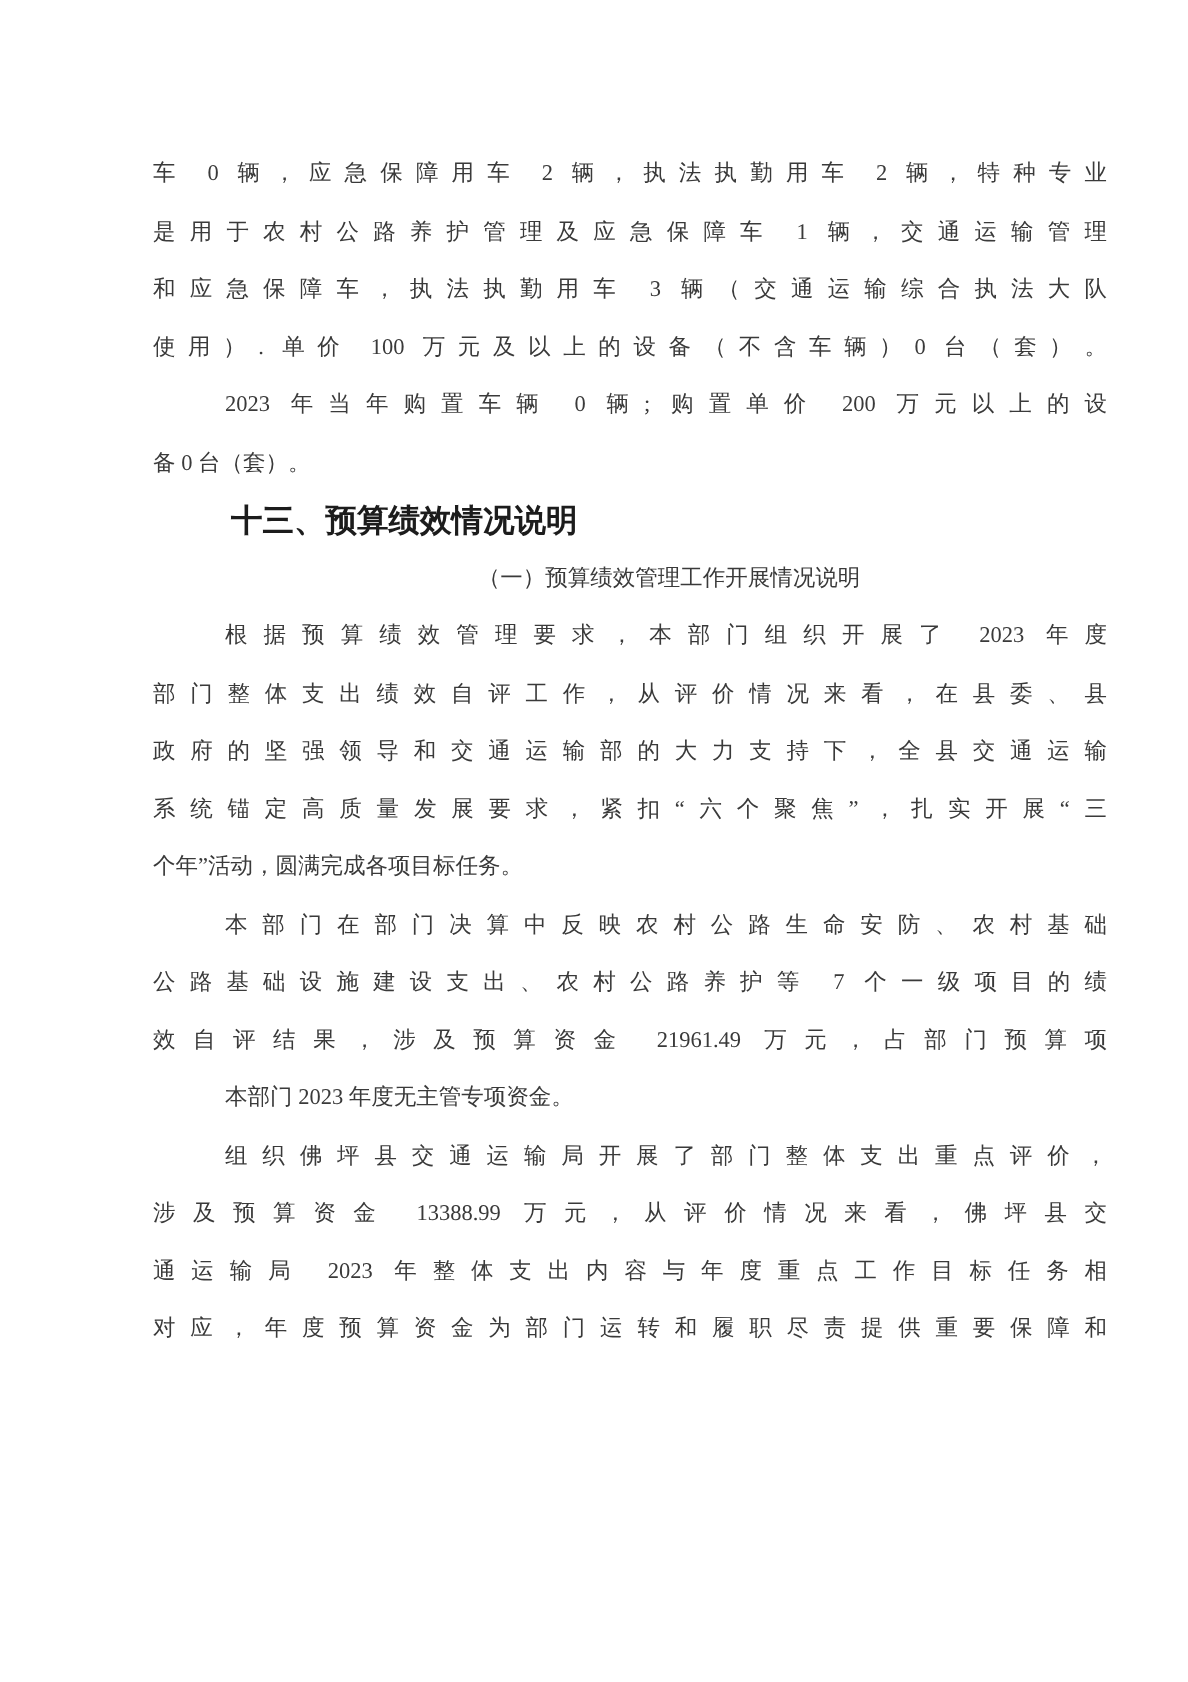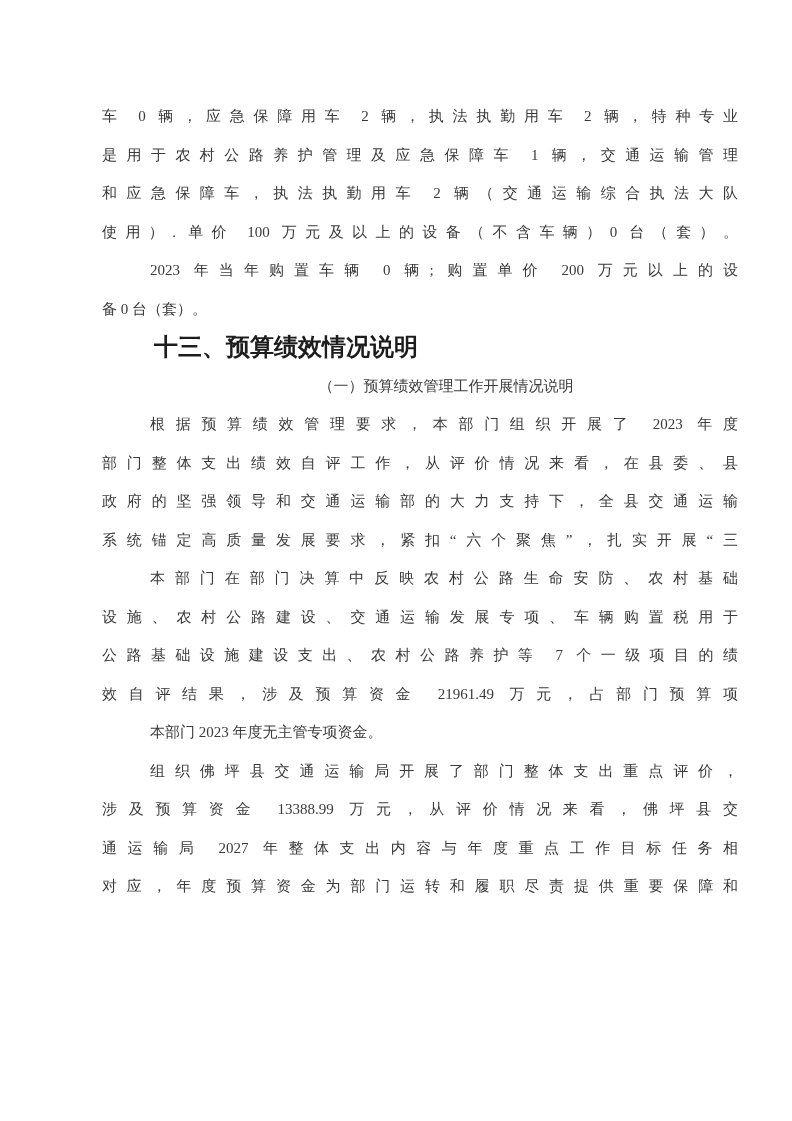--- a/index.html
+++ b/index.html
@@ -27,46 +27,46 @@
     -moz-text-align-last: justify;
     text-justify: inter-character;
   }
   .line.left { text-align: left; }
   .ind0 { padding-left: 0; }
   .ind1 { padding-left: 48px; }
   .ind2 { padding-left: 52px; }
   .line.heading {
     font-family: Liberation Serif, serif;
     font-weight: 700;
-    font-size: 24px;
+    font-size: 21px;
     color: var(--heading-color, #1c1c1c);
   }
   .line.subheading {
     color: var(--body-color, #3a3a3a);
     text-align: center;
   }
 </style>
 </head>
 <body>
 
 <div class="text-block">
     <div class="line body ind0 just">车 0 辆，应急保障用车 2 辆，执法执勤用车 2 辆，特种专业</div>
     <div class="line body ind0 just">是用于农村公路养护管理及应急保障车 1 辆，交通运输管理</div>
-    <div class="line body ind0 just">和应急保障车，执法执勤用车 2 辆（交通运输综合执法大队</div>
+    <div class="line body ind0 just">和应急保障车，执法执勤用车 3 辆（交通运输综合执法大队</div>
     <div class="line body ind0 just">使用）. 单价 100 万元及以上的设备（不含车辆）0 台（套）。</div>
     <div class="line body ind1 just">2023 年当年购置车辆 0 辆; 购置单价 200 万元以上的设</div>
     <div class="line body ind0 left">备 0 台（套）。</div>
     <div class="line heading ind2 left">十三、预算绩效情况说明</div>
     <div class="line subheading ind2 left">（一）预算绩效管理工作开展情况说明</div>
     <div class="line body ind1 just">根据预算绩效管理要求，本部门组织开展了 2023 年度</div>
     <div class="line body ind0 just">部门整体支出绩效自评工作，从评价情况来看，在县委、县</div>
     <div class="line body ind0 just">政府的坚强领导和交通运输部的大力支持下，全县交通运输</div>
     <div class="line body ind0 just">系统锚定高质量发展要求，紧扣“六个聚焦”，扎实开展“三</div>
+    <div class="line body ind0 left">个年”活动，圆满完成各项目标任务。</div>
     <div class="line body ind1 just">本部门在部门决算中反映农村公路生命安防、农村基础</div>
-    <div class="line body ind0 just">设施、农村公路建设、交通运输发展专项、车辆购置税用于</div>
     <div class="line body ind0 just">公路基础设施建设支出、农村公路养护等 7 个一级项目的绩</div>
     <div class="line body ind0 just">效自评结果，涉及预算资金 21961.49 万元，占部门预算项</div>
     <div class="line body ind1 left">本部门 2023 年度无主管专项资金。</div>
     <div class="line body ind1 just">组织佛坪县交通运输局开展了部门整体支出重点评价，</div>
     <div class="line body ind0 just">涉及预算资金 13388.99 万元，从评价情况来看，佛坪县交</div>
-    <div class="line body ind0 just">通运输局 2027 年整体支出内容与年度重点工作目标任务相</div>
+    <div class="line body ind0 just">通运输局 2023 年整体支出内容与年度重点工作目标任务相</div>
     <div class="line body ind0 just">对应，年度预算资金为部门运转和履职尽责提供重要保障和</div>
   </div>
 
 </body></html>

